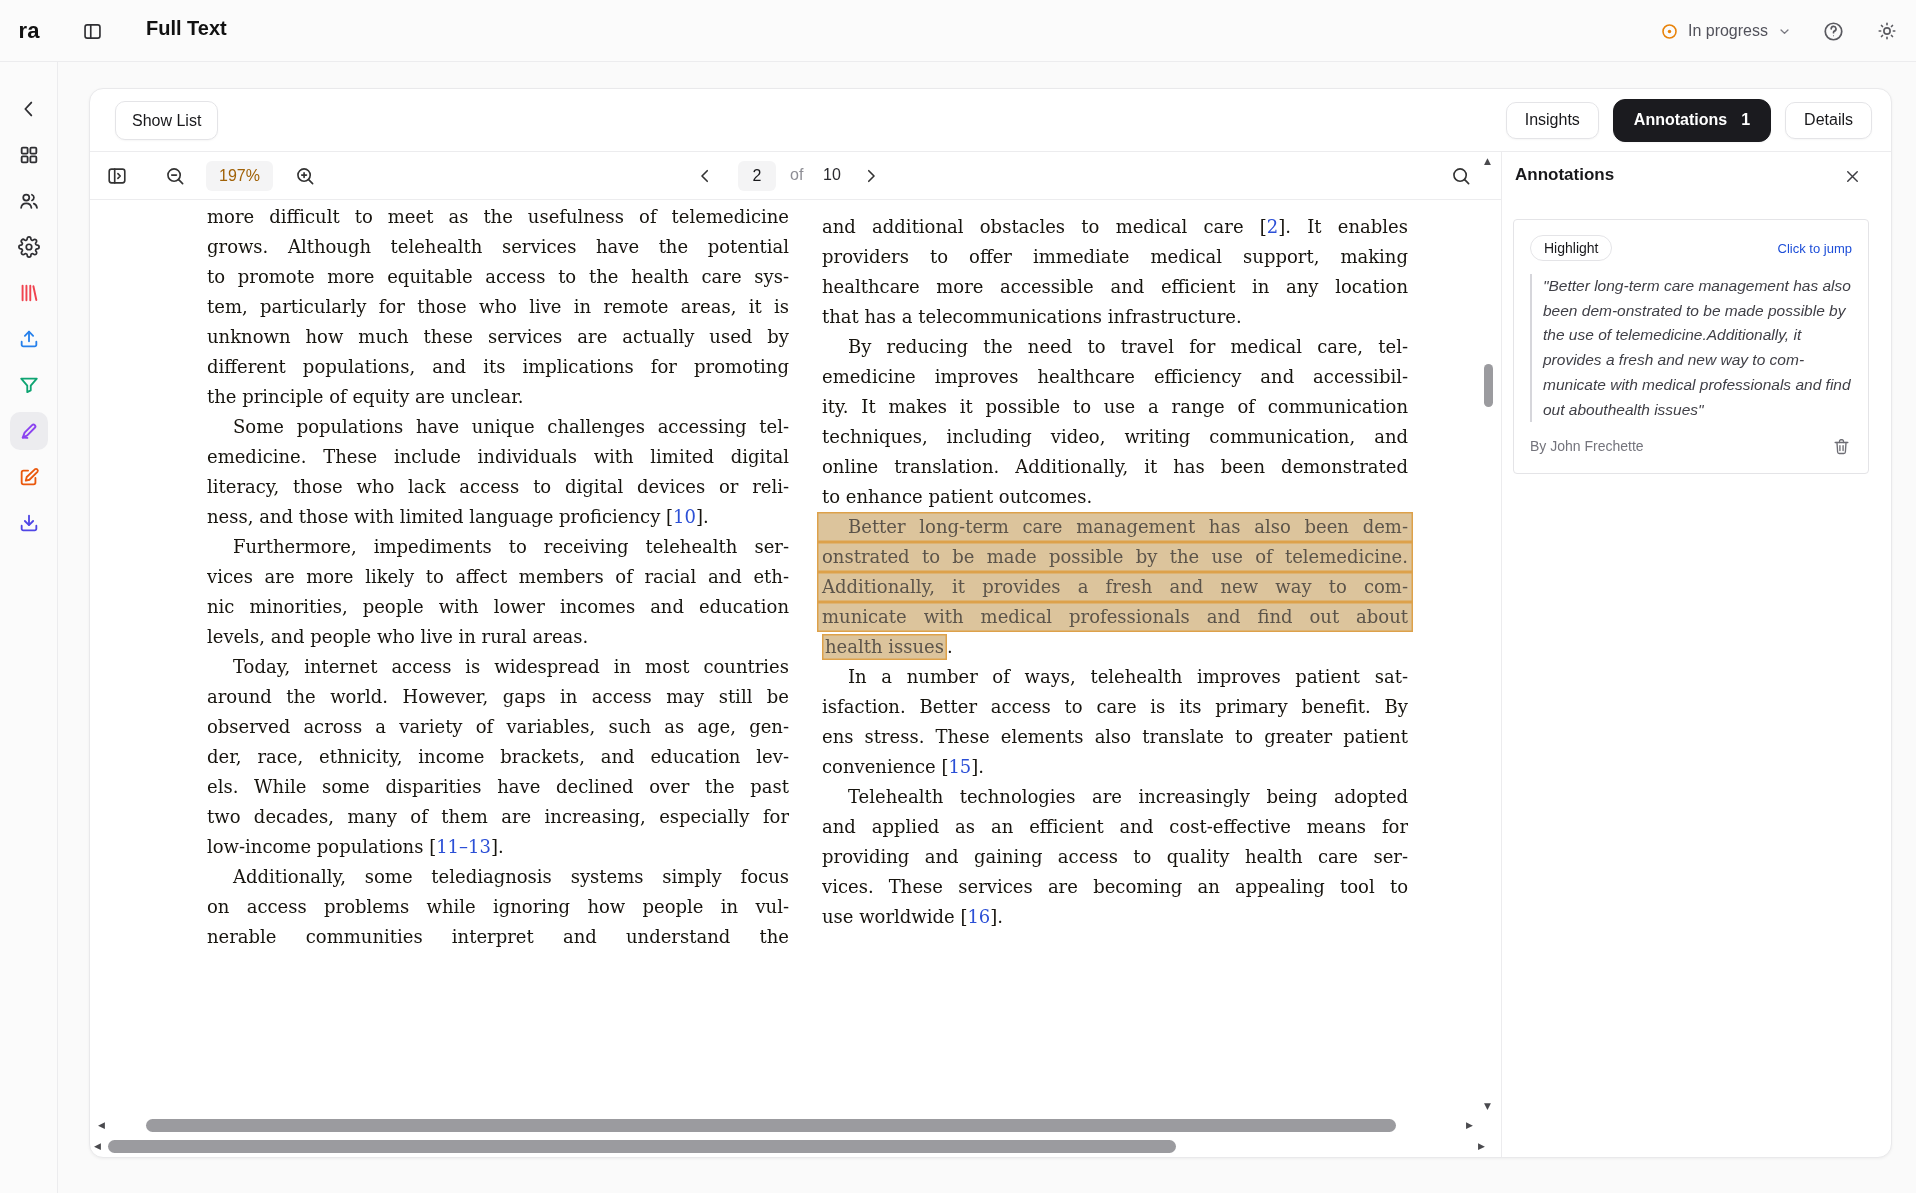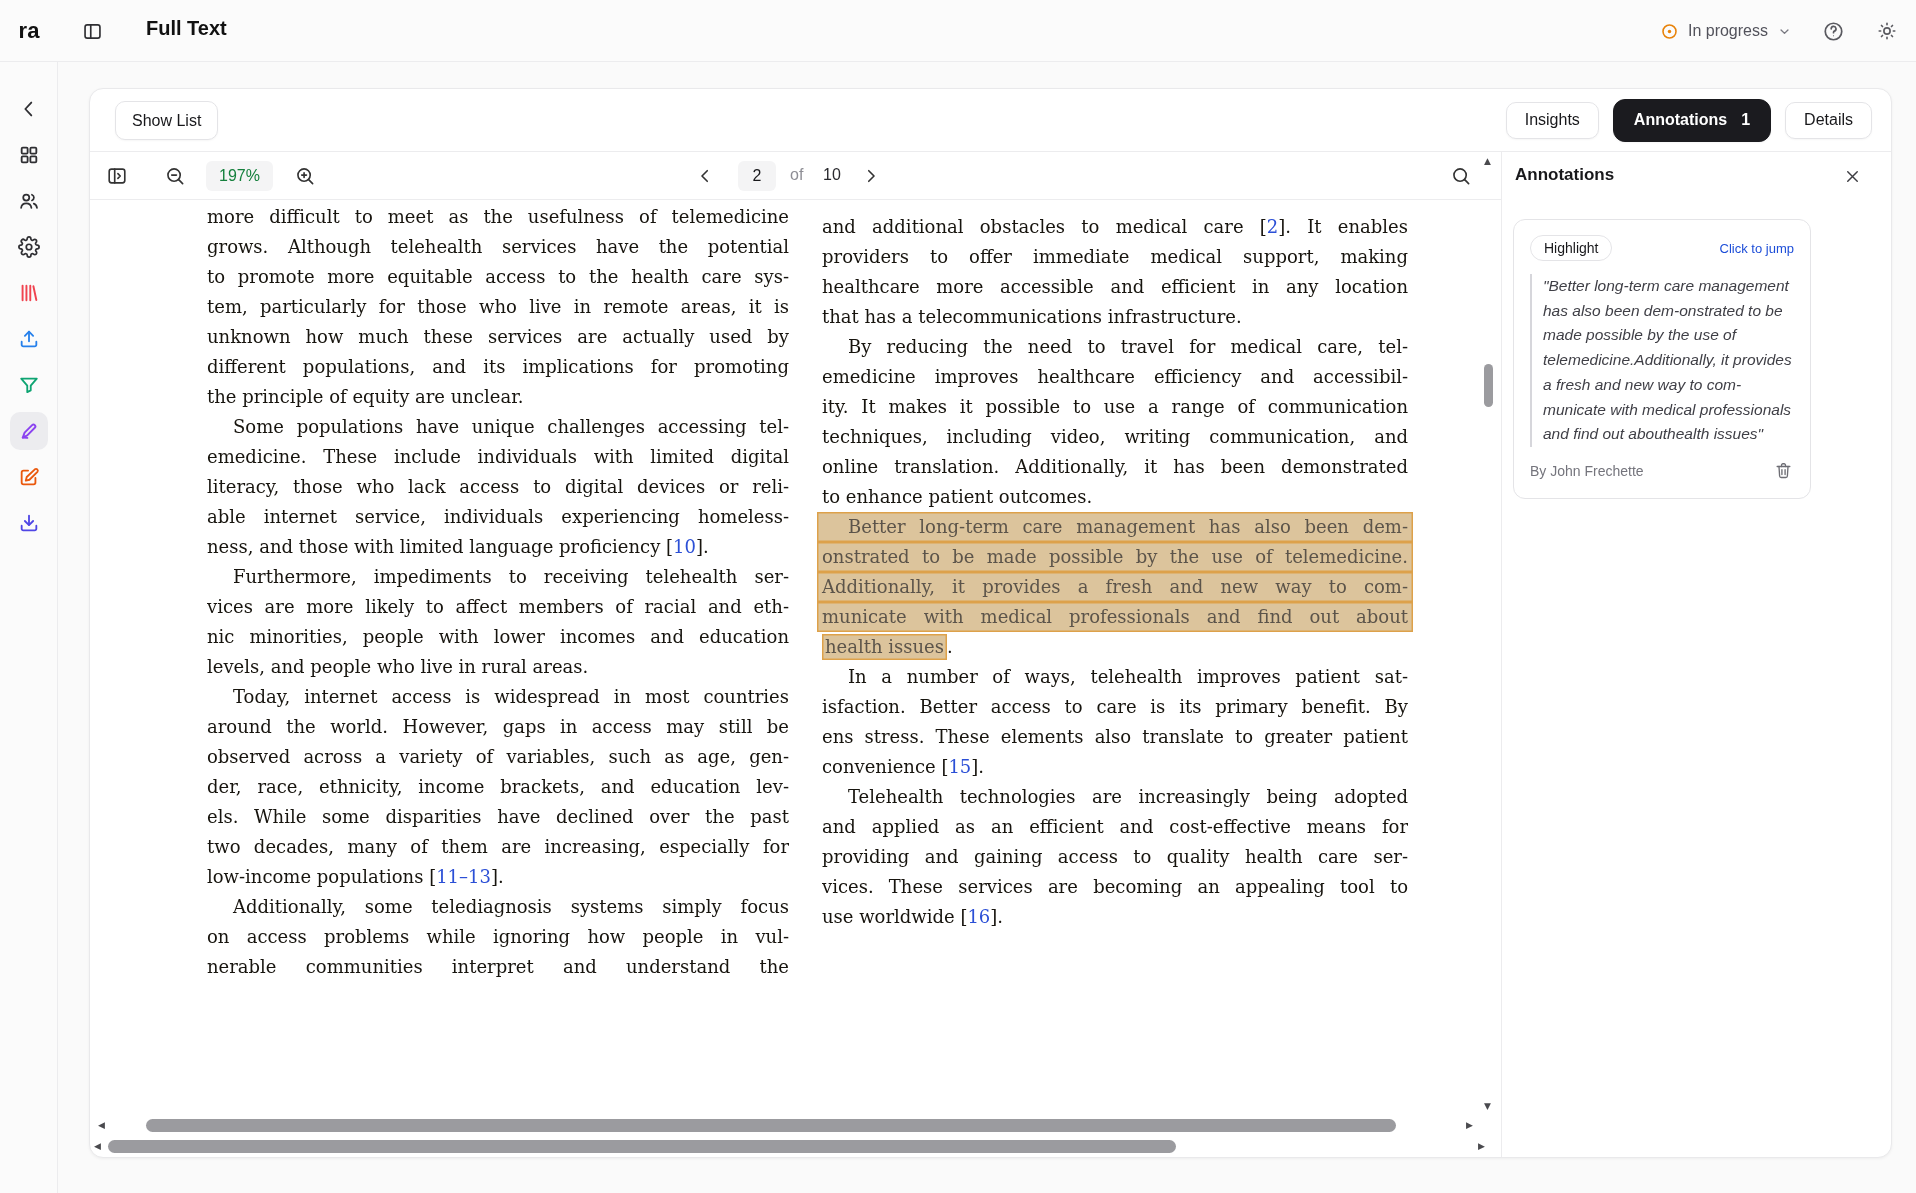--- a/index.html
+++ b/index.html
@@ -50,32 +50,32 @@
   .divider-h1 { position:absolute; left:0; top:62px; width:1803px; height:1px; background:#ececee; }
   .divider-h2 { position:absolute; left:0; top:110px; width:1411px; height:1px; background:#ececee; }
   .divider-v  { position:absolute; left:1411px; top:63px; width:1px; height:1007px; background:#ececee; }
 
   
   .pdftool { position:absolute; left:0; top:63px; width:1411px; height:47px; }
   .tool-ic { position:absolute; top:11px; width:26px; height:26px; display:flex;
     align-items:center; justify-content:center; color:#333; cursor:pointer; }
   .chip { position:absolute; top:9px; height:30px; background:#f4f4f5; border-radius:6px;
     display:flex; align-items:center; justify-content:center; font-size:16px; }
-  .zoom-chip { left:116px; width:67px; color:#15803d; }
+  .zoom-chip { left:116px; width:67px; color:#a16207; }
   .page-input { left:648px; width:38px; text-align:center; border:none; font-size:16px;
     color:#18181b; font-family:"Liberation Sans",sans-serif; }
   .of-label { position:absolute; left:700px; top:14px; font-size:16px; color:#8e8e95; }
   .total-label { position:absolute; left:733px; top:14px; font-size:16px; color:#2a2a2e; }
 
   
   .panel-title { position:absolute; left:1425px; top:76px; font-size:17px; font-weight:600; color:#18181b; }
   .panel-close { position:absolute; left:1748px; top:73px; width:28px; height:28px; display:flex;
     align-items:center; justify-content:center; color:#3d3d42; cursor:pointer; }
-  .anno-card { position:absolute; left:1423px; top:130px; width:298px;
-    border:1px solid #e4e4e7; border-radius:12px; background:#fff; padding:15px 16px 16px; cursor:pointer; }
+  .anno-card { position:absolute; left:1423px; top:130px; width:356px;
+    border:1px solid #e4e4e7; border-radius:4px; background:#fff; padding:15px 16px 16px; cursor:pointer; }
   .anno-head { display:flex; align-items:center; justify-content:space-between; }
   .pill { border:1px solid #e4e4e7; border-radius:15px; padding:4px 13px; font-size:14px;
     font-weight:500; color:#18181b; background:#fff; }
   .jump-hint { font-size:13px; color:#1d4ed8; }
   .anno-quote { margin-top:13px; border-left:2px solid #d6d6db; padding-left:11px;
     font-style:italic; font-size:15.5px; line-height:24.7px; color:#3f3f46; }
   .anno-foot { margin-top:13px; display:flex; align-items:center; justify-content:space-between; }
   .anno-author { font-size:14px; color:#74747c; }
   .trash { width:22px; height:22px; color:#6d6d74; display:flex; align-items:center;
     justify-content:center; cursor:pointer; }
@@ -286,21 +286,20 @@
         <div class="ln">more difficult to meet as the usefulness of telemedicine</div>
         <div class="ln">grows. Although telehealth services have the potential</div>
         <div class="ln">to promote more equitable access to the health care sys-</div>
         <div class="ln">tem, particularly for those who live in remote areas, it is</div>
         <div class="ln">unknown how much these services are actually used by</div>
         <div class="ln">different populations, and its implications for promoting</div>
         <div class="ln eop">the principle of equity are unclear.</div>
         <div class="ln ind">Some populations have unique challenges accessing tel-</div>
         <div class="ln">emedicine. These include individuals with limited digital</div>
         <div class="ln">literacy, those who lack access to digital devices or reli-</div>
-        <div class="ln">able internet service, individuals experiencing homeless-</div>
         <div class="ln eop">ness, and those with limited language proficiency [<span class="ref">10</span>].</div>
         <div class="ln ind">Furthermore, impediments to receiving telehealth ser-</div>
         <div class="ln">vices are more likely to affect members of racial and eth-</div>
         <div class="ln">nic minorities, people with lower incomes and education</div>
         <div class="ln eop">levels, and people who live in rural areas.</div>
         <div class="ln ind">Today, internet access is widespread in most countries</div>
         <div class="ln">around the world. However, gaps in access may still be</div>
         <div class="ln">observed across a variety of variables, such as age, gen-</div>
         <div class="ln">der, race, ethnicity, income brackets, and education lev-</div>
         <div class="ln">els. While some disparities have declined over the past</div>

